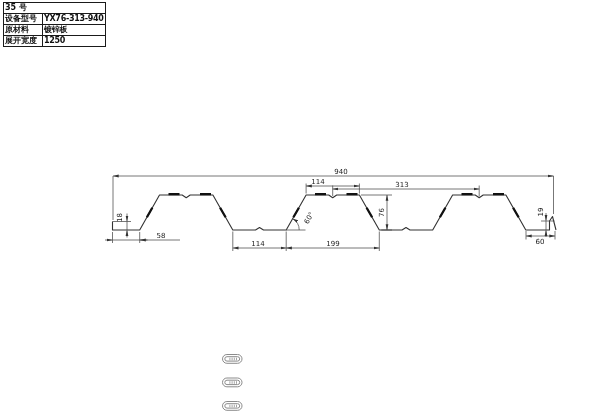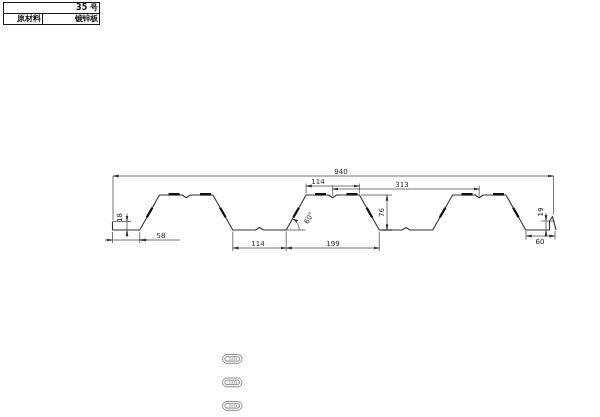--- a/index.html
+++ b/index.html
@@ -4,21 +4,21 @@
 <style>
   html,body{margin:0;padding:0;}
   body{width:600px;height:417px;background:#ffffff;position:relative;overflow:hidden;
        font-family:"DejaVu Sans",sans-serif;}
   .sheet{position:absolute;inset:0;background:#fff;}
 
   
   table.spec{position:absolute;left:3px;top:2px;border-collapse:collapse;
              background:#fff;}
   table.spec td{border:1px solid #1a1a1a;font-size:8px;font-weight:bold;color:#111;
-                text-align:right;vertical-align:middle;height:10px;padding:0 1px;
+                text-align:left;vertical-align:middle;height:10px;padding:0 1px;
                 line-height:10px;white-space:nowrap;}
   td.hd{width:92px;}
   td.lb{width:36px;}
   td.vl{width:54px;font-size:7.5px;letter-spacing:-0.3px;}
 
   
   svg.draw{position:absolute;left:0;top:0;}
   .prof{fill:none;stroke:#333;stroke-width:1.1;stroke-linejoin:round;}
   .emb{stroke:#111;stroke-width:2.3;fill:none;stroke-linecap:butt;}
   .dim{stroke:#4a4a4a;stroke-width:0.75;fill:none;}
@@ -30,22 +30,30 @@
 <body>
 
 <div class="sheet">
 
   <table class="spec">
     <tbody>
         <tr>
       <td class="hd" colspan="2">35 号</td>
     </tr>
     <tr>
+      <td class="lb">设备型号</td>
+      <td class="vl">YX76-313-940</td>
+    </tr>
+    <tr>
       <td class="lb">原材料</td>
       <td class="vl">镀锌板</td>
+    </tr>
+    <tr>
+      <td class="lb">展开宽度</td>
+      <td class="vl">1250</td>
     </tr>
   </tbody>
     </table>
 
   <svg class="draw" width="600" height="417" viewBox="0 0 600 417">
     <defs>
       <marker id="ar" viewBox="0 0 10 6" refX="9.5" refY="3" markerWidth="8" markerHeight="4.8" orient="auto-start-reverse" markerUnits="strokeWidth">
         <path d="M0,0.7 L9.8,3 L0,5.3 Z" fill="#333"></path>
       </marker>
     </defs>

